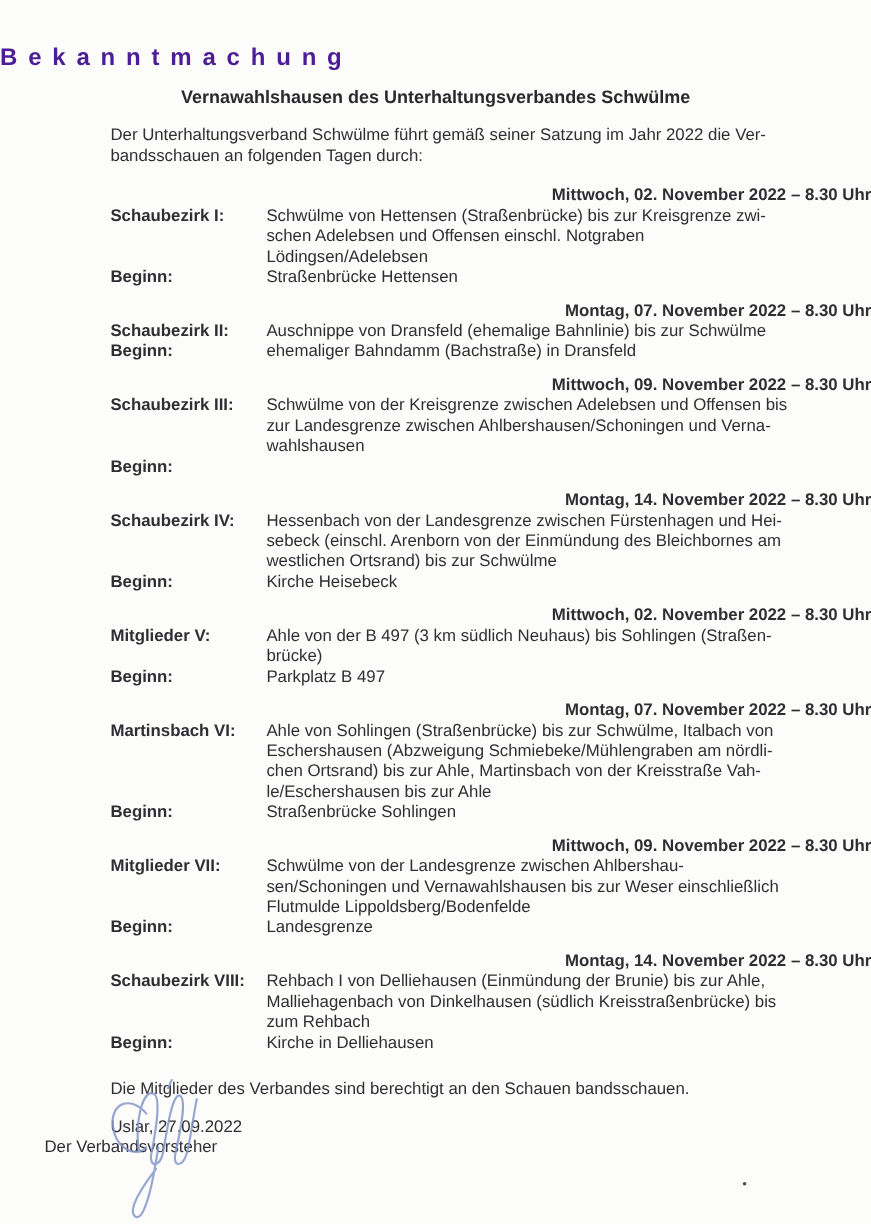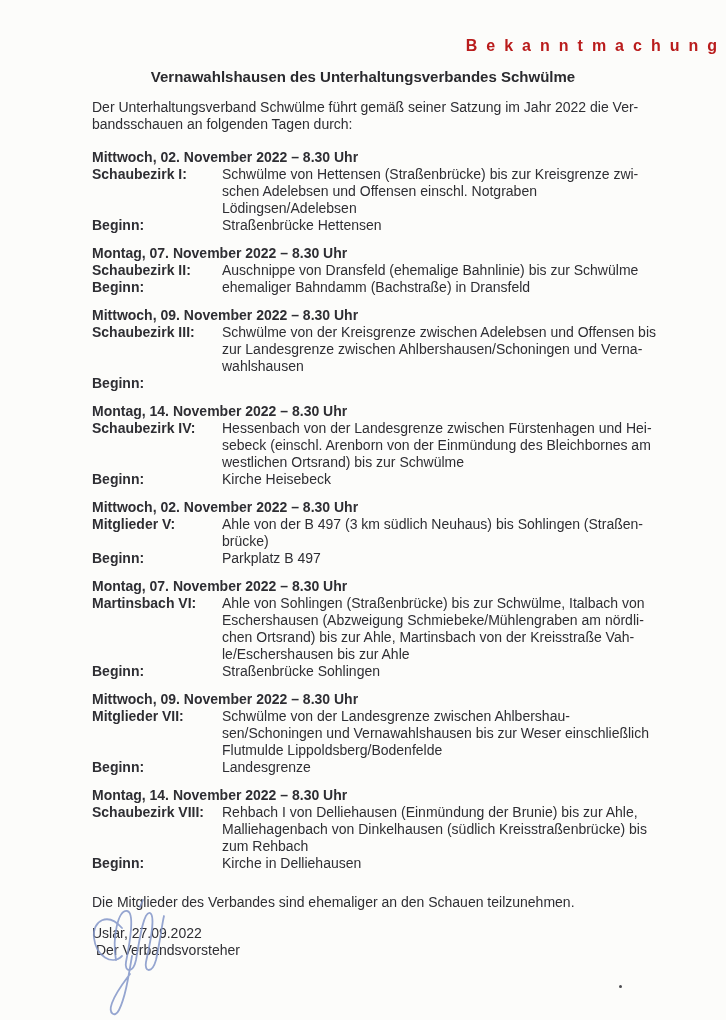--- a/index.html
+++ b/index.html
@@ -8,25 +8,25 @@
     width: 726px;
     height: 1020px;
     margin: 0 auto;
     background: #fcfcfa;
     overflow: hidden;
     font-family: "Liberation Sans", sans-serif;
     color: #2e2e33;
   }
   .doc-title {
     padding-top: 37px;
-    text-align: right;
-    font-size: 16px;
+    text-align: left;
+    font-size: 20px;
     font-weight: bold;
     letter-spacing: 9px;
-    color: #b91c1c;
+    color: #4c1d95;
   }
   .doc-subtitle {
     margin-top: 13px;
     text-align: center;
     font-size: 15px;
     font-weight: bold;
     color: #2a2a2e;
   }
   .intro {
     margin: 14px 0 0 92px;
@@ -34,20 +34,21 @@
     font-size: 14px;
     line-height: 17px;
     white-space: pre-line;
   }
   .sections { margin: 16px 0 0 92px; }
   .entry { margin-bottom: 11px; }
   .entry .date {
     font-weight: bold;
     font-size: 14px;
     line-height: 17px;
+    text-align: right;
   }
   .row { display: flex; }
   .row .label {
     width: 130px;
     flex: 0 0 130px;
     font-weight: bold;
     font-size: 14px;
     line-height: 17px;
   }
   .row .desc {
@@ -60,21 +61,21 @@
     margin: 22px 0 0 92px;
     font-size: 14px;
     line-height: 17px;
   }
   .place-date {
     margin: 14px 0 0 92px;
     font-size: 14px;
     line-height: 17px;
   }
   .signer-role {
-    margin: 0 0 0 96px;
+    margin: 0 0 0 37px;
     font-size: 14px;
     line-height: 17px;
   }
   .signature-svg {
     position: absolute;
     left: 86px;
     top: 898px;
     width: 100px;
     height: 118px;
     pointer-events: none;
@@ -205,21 +206,21 @@
 zum Rehbach</div>
       </div>
       <div class="row">
         <div class="label">Beginn:</div>
         <div class="desc">Kirche in Delliehausen</div>
       </div>
     </section>
 
   </div>
 
-  <div class="footer-note">Die Mitglieder des Verbandes sind ehemaliger an den Schauen teilzunehmen.</div>
+  <div class="footer-note">Die Mitglieder des Verbandes sind berechtigt an den Schauen bandsschauen.</div>
   <div class="place-date">Uslar, 27.09.2022</div>
   <div class="signer-role">Der Verbandsvorsteher</div>
 
   <svg class="signature-svg" viewBox="0 0 100 118" fill="none">
     <g stroke="#8497c9" stroke-width="1.8" stroke-linecap="round" fill="none" opacity="0.85">
 
       <path d="M57,2 L54,9"></path>
 
       <path d="M36,30 C22,14 6,22 8,40 C10,58 26,68 36,58"></path>
 

